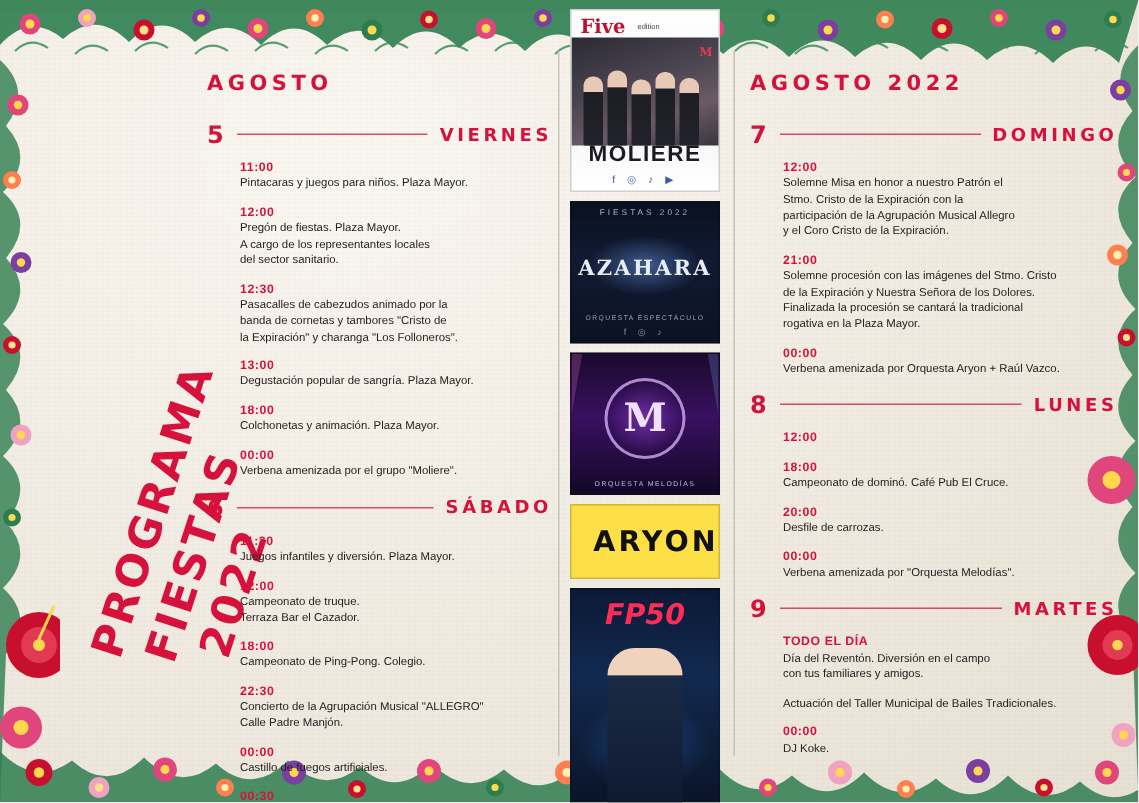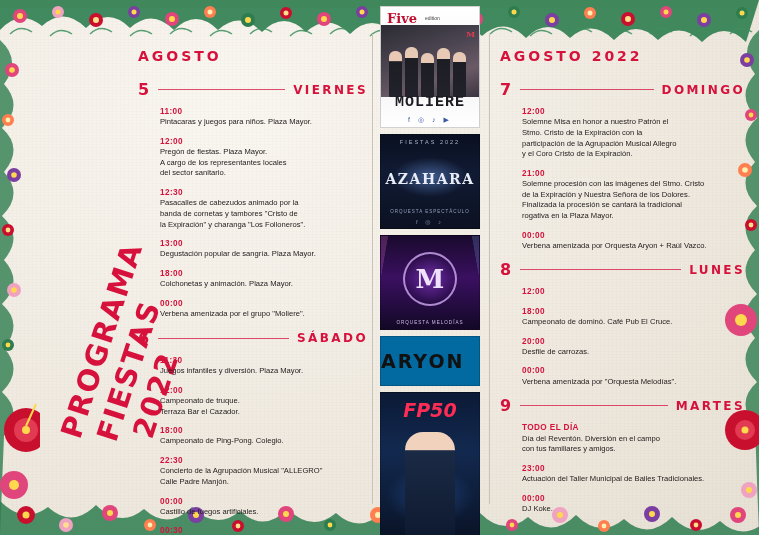--- a/index.html
+++ b/index.html
@@ -185,21 +185,21 @@
   #mp-moliere .logo {
     position: absolute; right: 4px; top: 22px;
     font-size: 8px; color: #e23a52; font-weight: bold;
     font-family: "DejaVu Serif", serif;
   }
   #mp-moliere .mtitle {
     position: absolute; bottom: 16px; left: 0; width: 100%;
     text-align: center;
     font-size: 15px; font-weight: bold; color: #1b1b22;
     letter-spacing: 1px;
-    font-family: Liberation Mono, monospace;
+    font-family: Liberation Sans, sans-serif;
   }
   #mp-moliere .socials {
     position: absolute; bottom: 3px; left: 0; width: 100%;
     text-align: center; font-size: 7px; color: #3a5aa8; letter-spacing: 3px;
   }
 
   
   #mp-azahara {
     height: 95px;
     background: linear-gradient(180deg, #0a1020 0%, #101a33 40%, #0c1222 100%);
@@ -251,22 +251,22 @@
       linear-gradient(-100deg, rgba(120,180,255,.22) 0 6%, rgba(0,0,0,0) 6.5%);
   }
   #mp-melodias .cap {
     position: absolute; bottom: 4px; left: 0; width: 100%;
     text-align: center; font-size: 4.6px; color: #cdb6e6; letter-spacing: 1px;
   }
 
   
   #mp-aryon {
     height: 50px;
-    background: #0369a1;
-    display: flex; align-items: center; justify-content: flex-start;
+    background: #fde047;
+    display: flex; align-items: center; justify-content: flex-end;
   }
   #mp-aryon .txt {
     font-size: 19px; font-weight: bold; color: #111;
     letter-spacing: 2px; font-family: "DejaVu Sans", sans-serif;
   }
 
   
   #mp-raul {
     height: 145px;
     background: linear-gradient(180deg, #0b1a36 0%, #12294f 40%, #0a1428 100%);
@@ -670,21 +670,20 @@
         <span class="day-rule"></span>
         <span class="day-name">MARTES</span>
       </div>
       <div class="events">
         <div class="event">
           <div class="event-time">TODO EL DÍA</div>
           <div class="event-desc">Día del Reventón. Diversión en el campo
 con tus familiares y amigos.</div>
         </div>
         <div class="event">
-          <div class="event-time">23:00</div>
           <div class="event-desc">Actuación del Taller Municipal de Bailes Tradicionales.</div>
         </div>
         <div class="event">
           <div class="event-time">00:00</div>
           <div class="event-desc">DJ Koke.</div>
         </div>
       </div>
     </div>
   </div>
 

